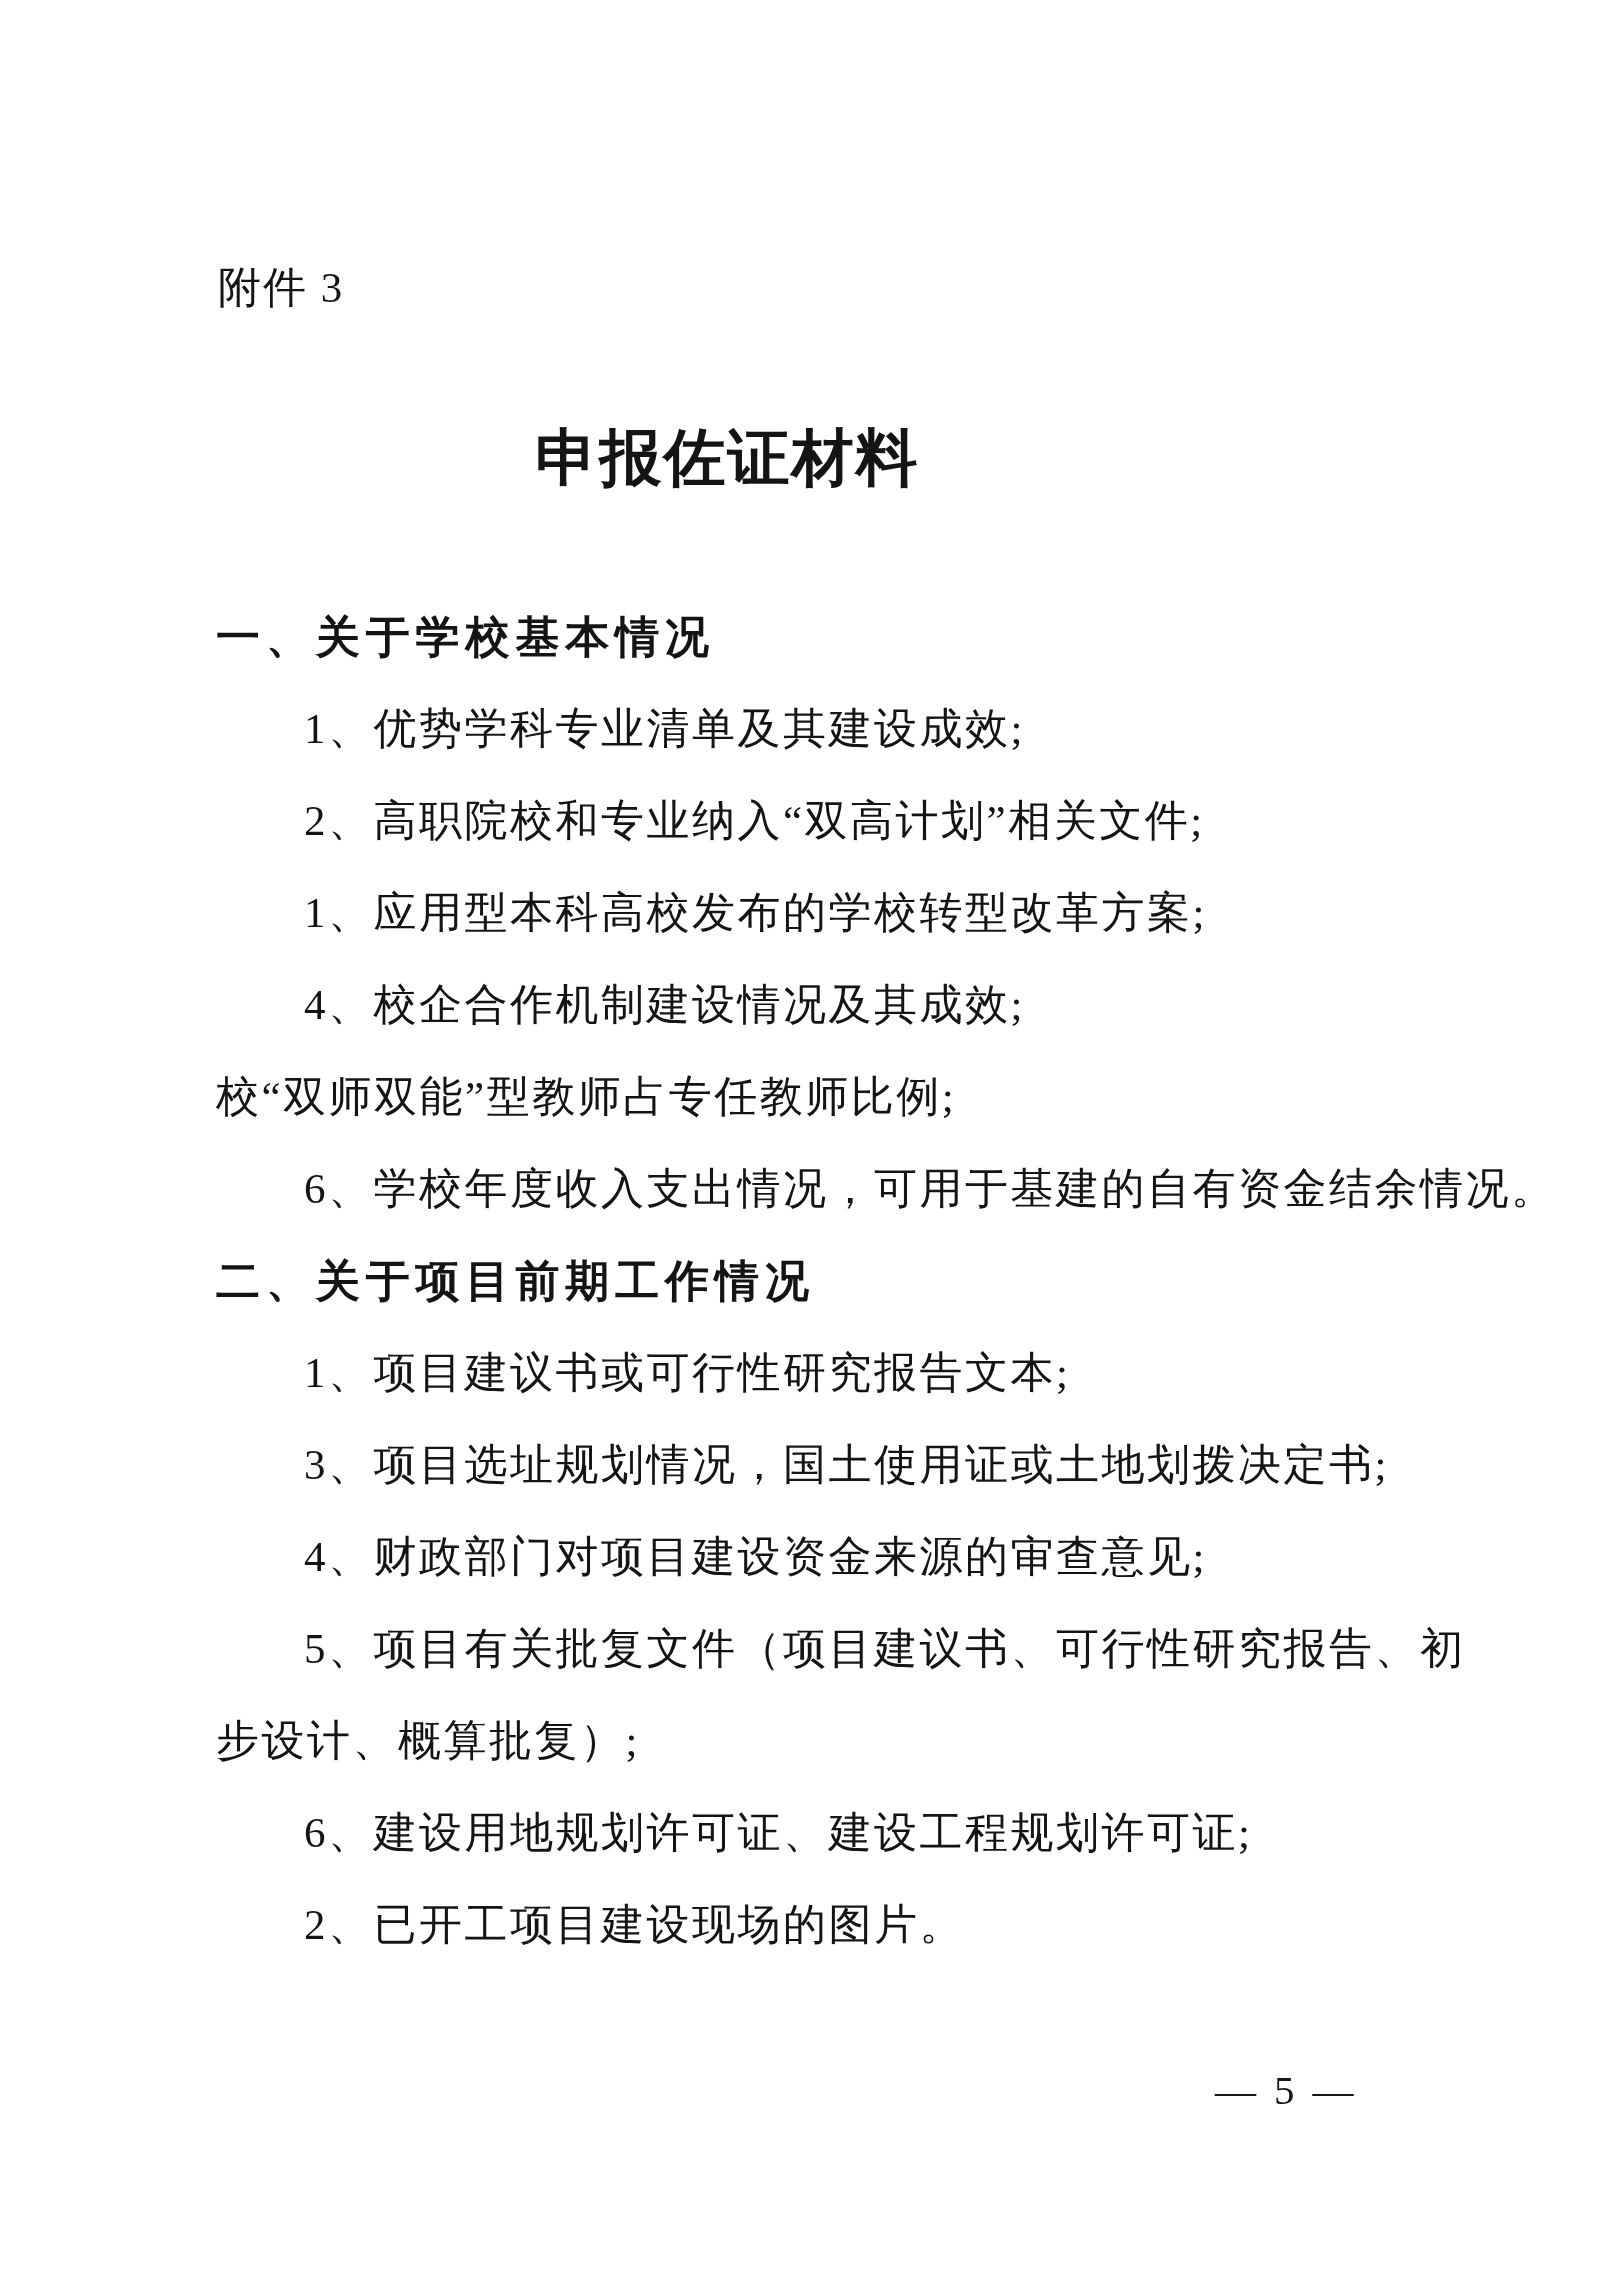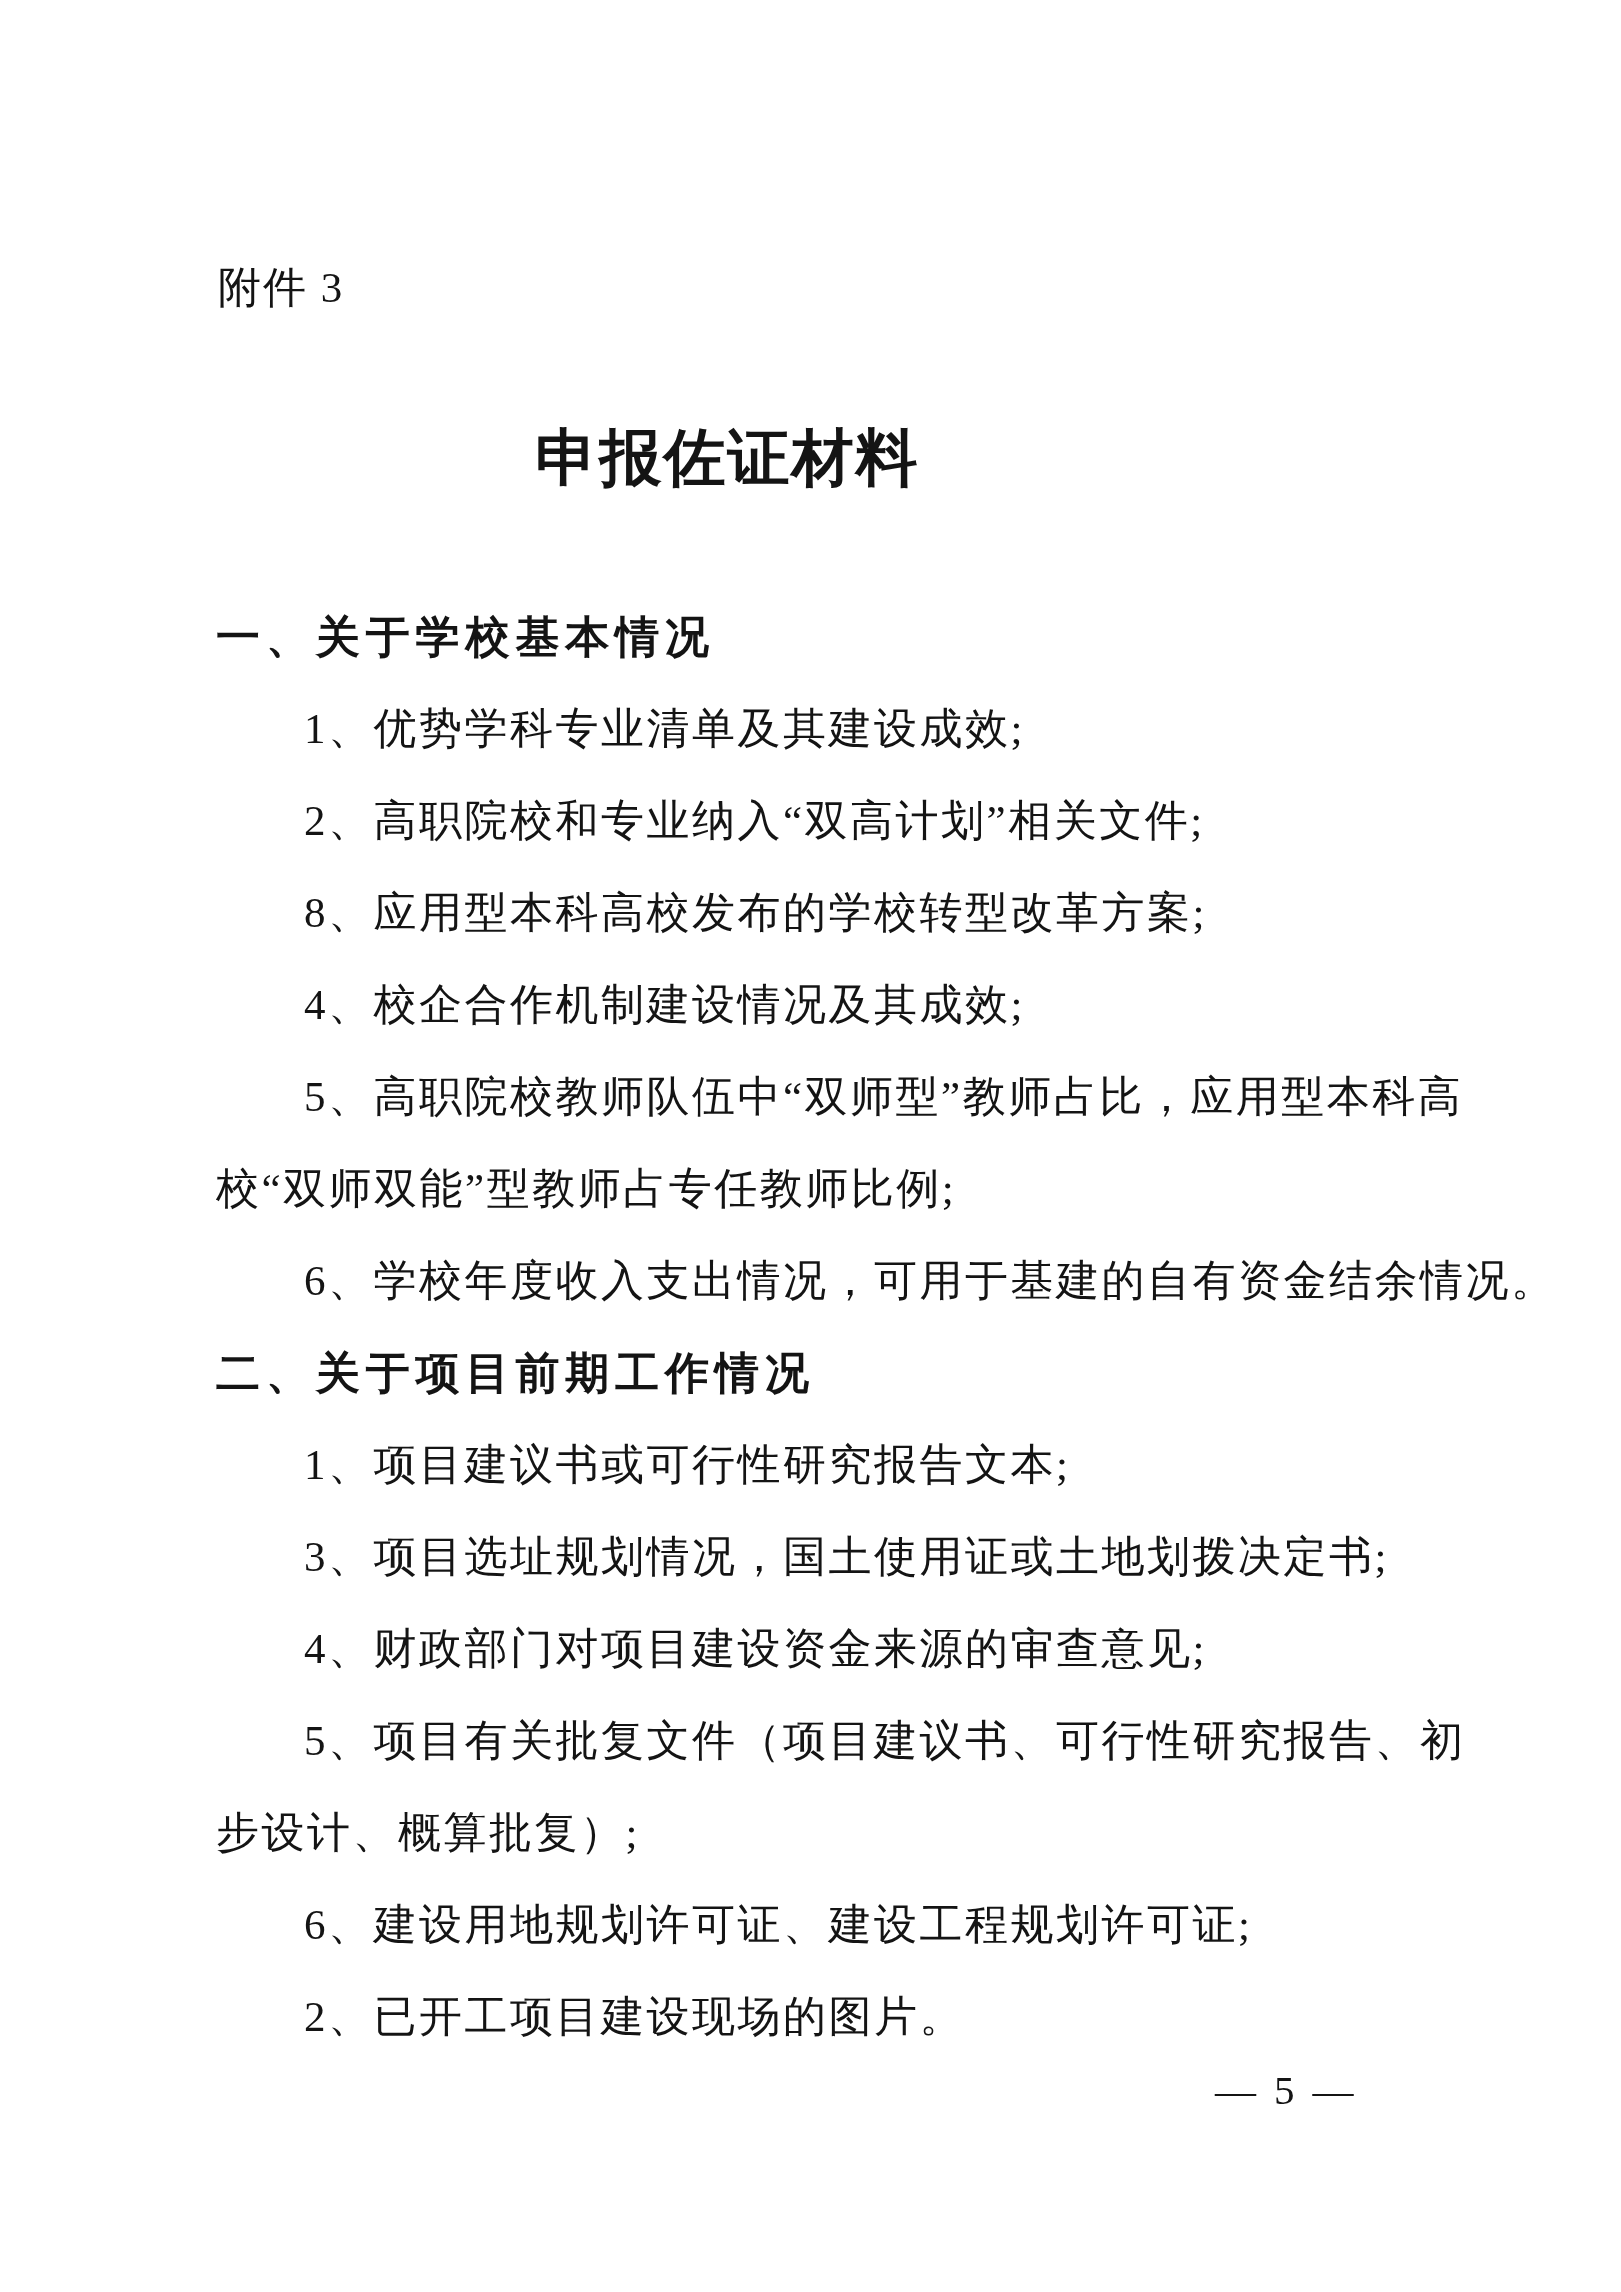--- a/index.html
+++ b/index.html
@@ -70,23 +70,22 @@
   <div class="attachment-label">附件 3</div>
 
   <div class="doc-title">申报佐证材料</div>
 
   <div class="doc-body">
 
     <h2 class="section-heading">一、关于学校基本情况</h2>
 
     <p class="line indent">1、优势学科专业清单及其建设成效;</p>
     <p class="line indent">2、高职院校和专业纳入“双高计划”相关文件;</p>
-    <p class="line indent">8、应用型本科高校发布的学校转型改革方案;</p>
+    <p class="line indent">1、应用型本科高校发布的学校转型改革方案;</p>
     <p class="line indent">4、校企合作机制建设情况及其成效;</p>
-    <p class="line indent">5、高职院校教师队伍中“双师型”教师占比，应用型本科高</p>
     <p class="line">校“双师双能”型教师占专任教师比例;</p>
     <p class="line indent">6、学校年度收入支出情况，可用于基建的自有资金结余情况。</p>
 
     <h2 class="section-heading">二、关于项目前期工作情况</h2>
 
     <p class="line indent">1、项目建议书或可行性研究报告文本;</p>
     <p class="line indent">3、项目选址规划情况，国土使用证或土地划拨决定书;</p>
     <p class="line indent">4、财政部门对项目建设资金来源的审查意见;</p>
     <p class="line indent">5、项目有关批复文件（项目建议书、可行性研究报告、初</p>
     <p class="line">步设计、概算批复）;</p>

